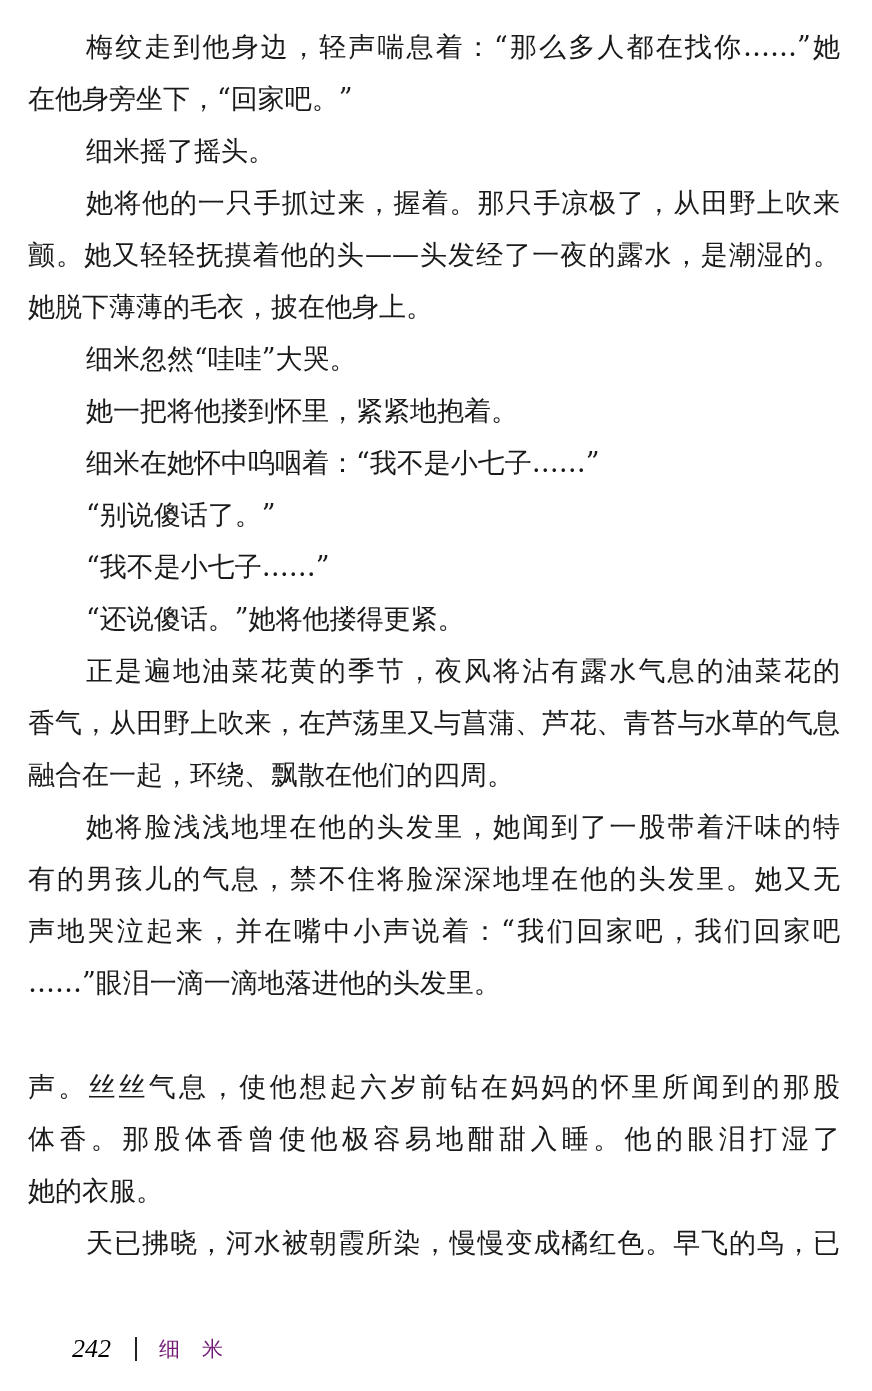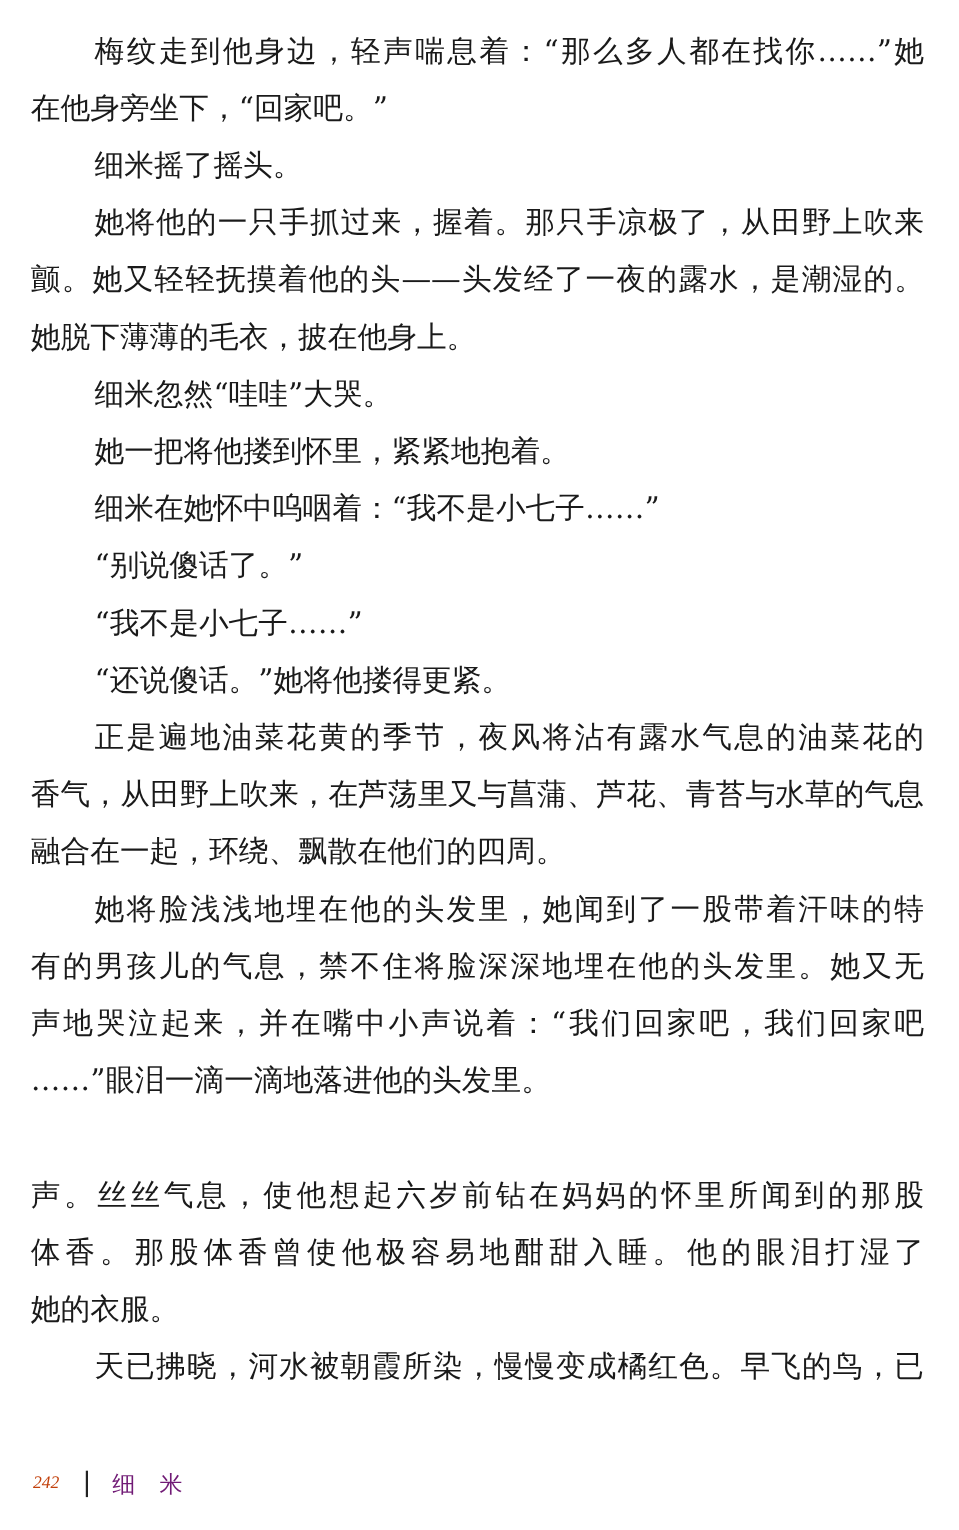--- a/index.html
+++ b/index.html
@@ -5,21 +5,21 @@
   html, body { margin: 0; padding: 0; background: #ffffff; }
   body { width: 872px; height: 1391px; position: relative; overflow: hidden;
          font-family: "DejaVu Serif", "Liberation Serif", serif; color: #1a1a1a; }
   .page { position: absolute; left: 0; top: 0; width: 872px; height: 1391px; padding-left: 38px; }
   .line { position: absolute; left: 28px; width: 812px; height: 40px; line-height: 40px;
           font-size: 27px; white-space: nowrap; text-align: justify; text-align-last: justify;
           letter-spacing: 0; }
   .line.short { text-align: right; text-align-last: left; }
   .line.indent { left: 86px; width: 754px; }
   .footer { position: absolute; left: 30px; top: 1332px; height: 34px; display: flex; align-items: center; }
-  .folio { font-family: "Liberation Serif", serif; font-style: italic; font-size: 16px; color: #c2410c; }
+  .folio { font-family: "Liberation Serif", serif; font-style: italic; font-size: 26px; color: #000000; margin-left: 42px; }
   .sep { display: inline-block; width: 2px; height: 24px; background: #222; margin-left: 24px; margin-right: 22px; }
   .running-head { font-size: 21px; letter-spacing: 22px; color: #701a75; }
 </style>
 </head>
 <body>
 
 <div class="page">
   <div class="line indent" style="top:27px">梅纹走到他身边，轻声喘息着：“那么多人都在找你……”她</div>
   <div class="line short" style="top:79px">在他身旁坐下，“回家吧。”</div>
   <div class="line indent short" style="top:131px">细米摇了摇头。</div>

